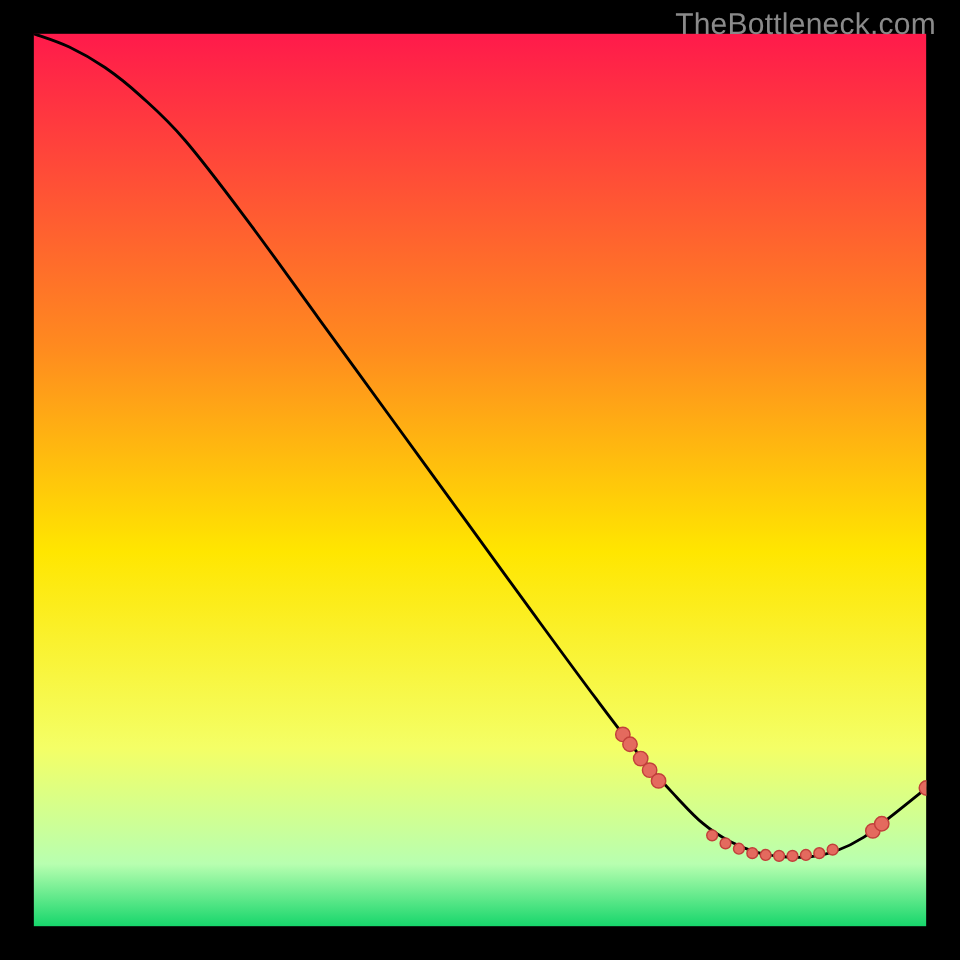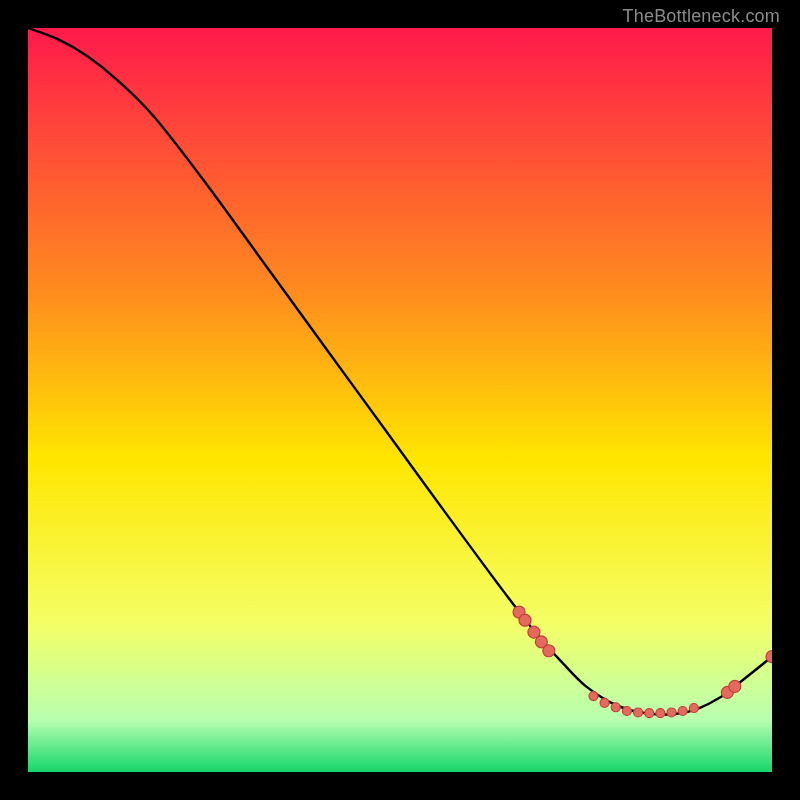--- a/index.html
+++ b/index.html
@@ -21,21 +21,21 @@
     left: 28px;
     top: 28px;
     width: 744px;
     height: 744px;
   }
   .watermark {
     position: absolute;
     top: 6px;
     right: 20px;
     font-family: Arial, Helvetica, sans-serif;
-    font-size: 18px;
+    font-size: 25px;
     color: #8a8a8a;
     letter-spacing: 0.2px;
   }
   svg { display: block; }
 </style>
 </head>
 <body>
 <div class="frame">
 
   <div class="plot">

